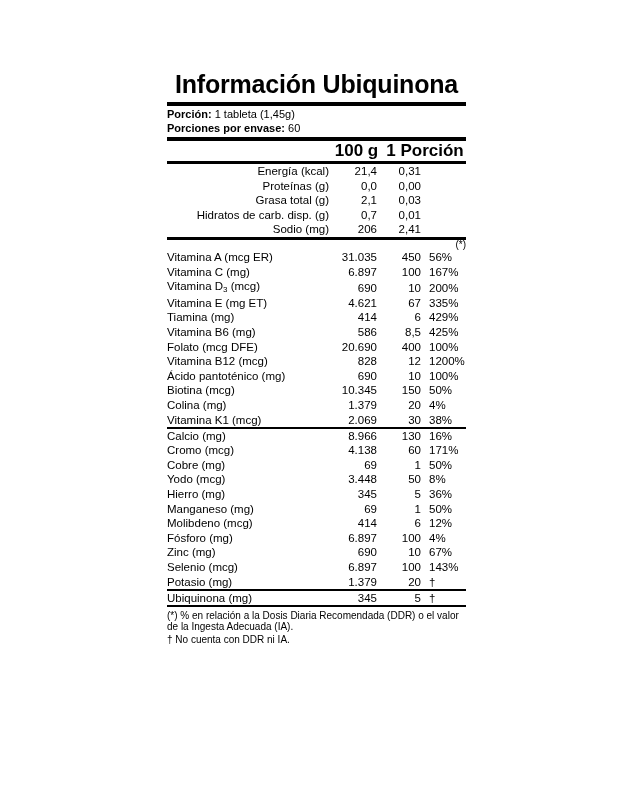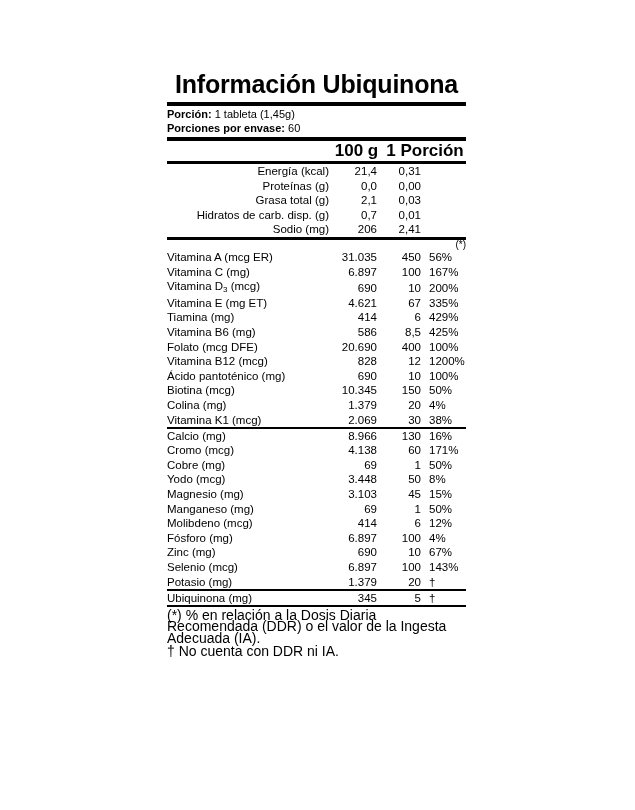--- a/index.html
+++ b/index.html
@@ -106,21 +106,21 @@
     padding-top: 1px;
   }
 
   .pad-top td { padding-top: 3px; }
   .pad-bot td { padding-bottom: 3px; }
 
   sub { font-size: 8px; vertical-align: baseline; position: relative; top: 2px; }
 
   
   .foot {
-    font-size: 14px;
+    font-size: 10px;
     line-height: 11.6px;
     padding-top: 3px;
   }
   .foot p { margin: 0; }
   .foot .fn2 { padding-top: 1px; }
 </style>
 </head>
 <body>
 
 <div id="label">
@@ -320,24 +320,24 @@
           <td class="vpor">1</td>
           <td class="vpct">50%</td>
         </tr>
         <tr class="row">
           <td class="name">Yodo (mcg)</td>
           <td class="v100">3.448</td>
           <td class="vpor">50</td>
           <td class="vpct">8%</td>
         </tr>
         <tr class="row">
-          <td class="name">Magnesio (mg)</td>
-          <td class="v100">3.103</td>
-          <td class="vpor">45</td>
-          <td class="vpct">15%</td>
+          <td class="name">Hierro (mg)</td>
+          <td class="v100">345</td>
+          <td class="vpor">5</td>
+          <td class="vpct">36%</td>
         </tr>
         <tr class="row">
           <td class="name">Manganeso (mg)</td>
           <td class="v100">69</td>
           <td class="vpor">1</td>
           <td class="vpct">50%</td>
         </tr>
         <tr class="row">
           <td class="name">Molibdeno (mcg)</td>
           <td class="v100">414</td>

